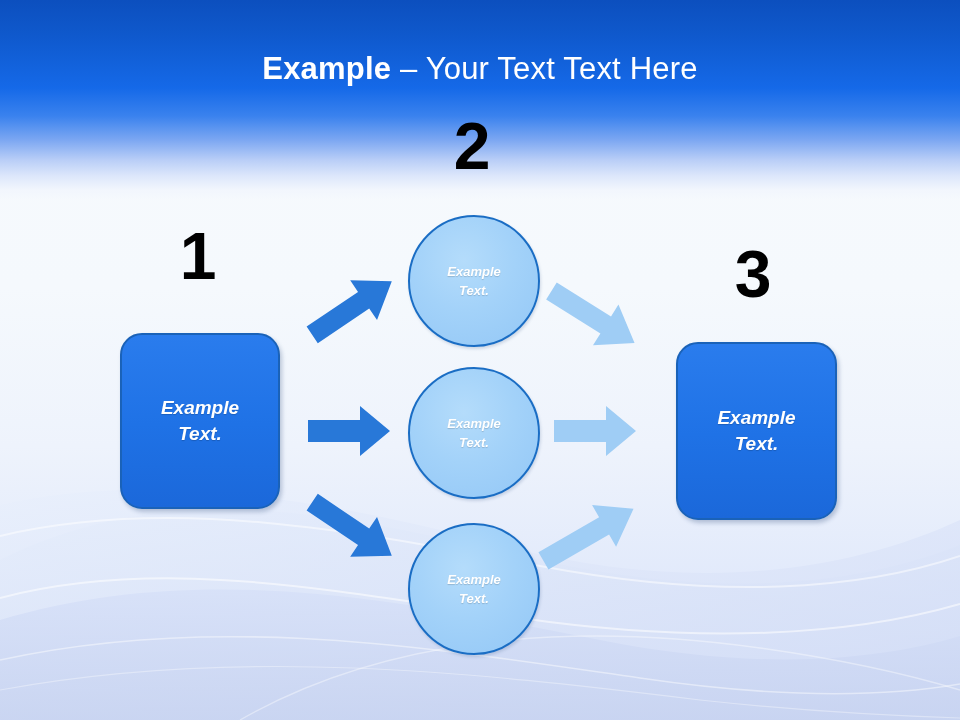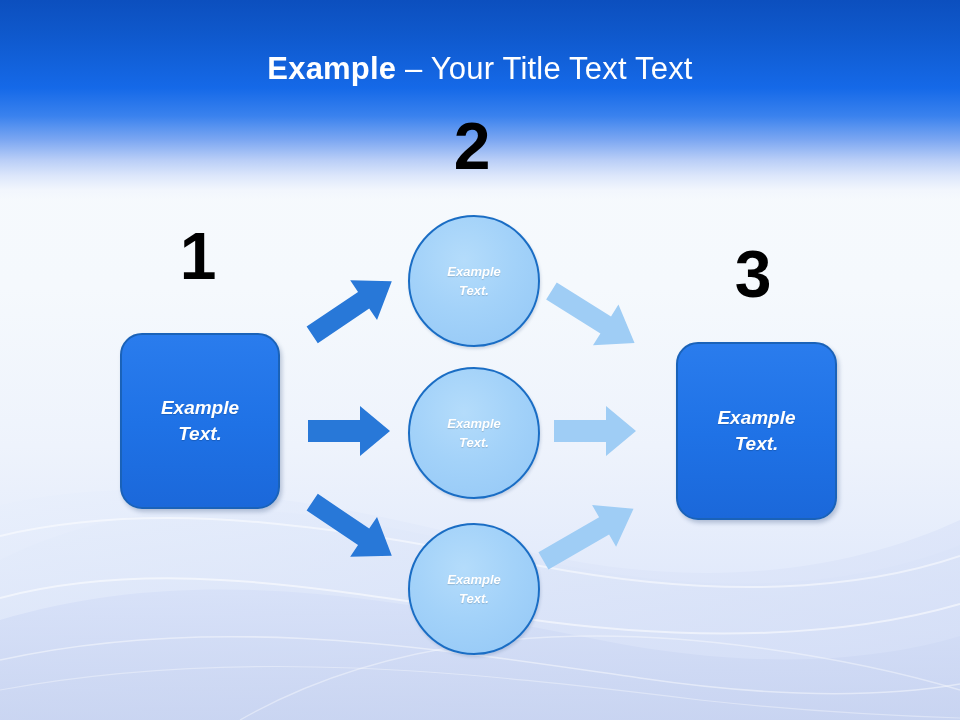--- a/index.html
+++ b/index.html
@@ -160,21 +160,21 @@
       <path d="M0,536 C170,496 350,530 540,566 C720,600 860,590 960,556" fill="none" stroke="#ffffff" stroke-width="2" opacity="0.5"></path>
       <path d="M0,660 C220,612 430,648 640,678 C790,700 890,696 960,684" fill="none" stroke="#ffffff" stroke-width="1.6" opacity="0.45"></path>
       <path d="M240,720 C380,640 560,620 760,648 C860,662 920,678 960,690" fill="none" stroke="#ffffff" stroke-width="1.4" opacity="0.4"></path>
       <path d="M0,690 C240,646 470,672 700,700 C810,712 900,716 960,718" fill="none" stroke="#ffffff" stroke-width="1.2" opacity="0.35"></path>
     </svg>
   </div>
 
   <div class="bg-header"></div>
 
   <div class="title">
-    <span class="strong">Example</span><span class="rest"> – Your Title Text Text</span>
+    <span class="strong">Example</span><span class="rest"> – Your Text Text Here</span>
   </div>
 
   <div class="stepnum" id="num-1">1</div>
   <div class="stepnum" id="num-2">2</div>
   <div class="stepnum" id="num-3">3</div>
 
   <div class="node-box" id="box-left">
     <div class="label">
       <span>Example</span><br>
       <span>Text.</span>

